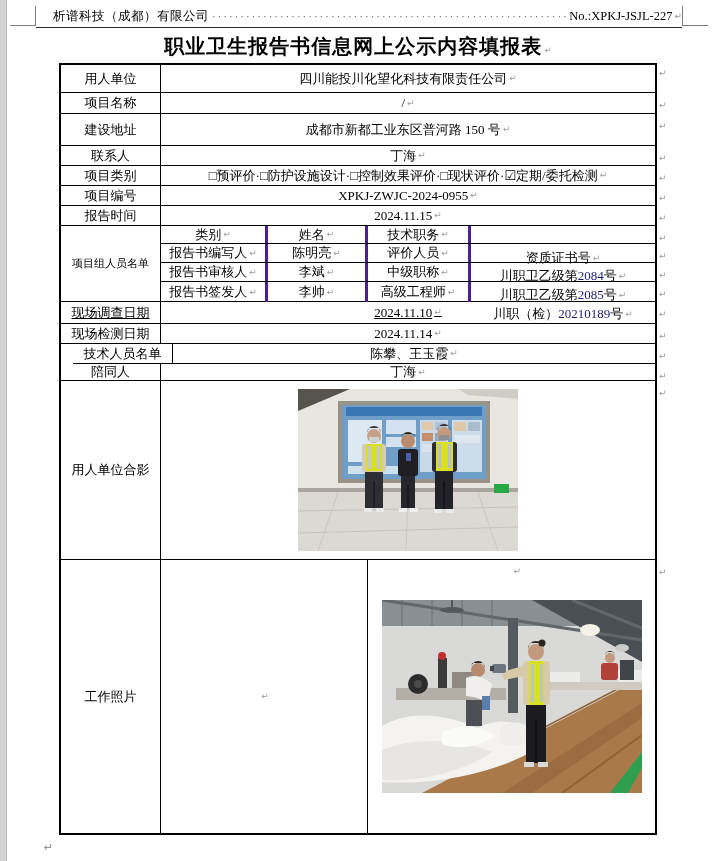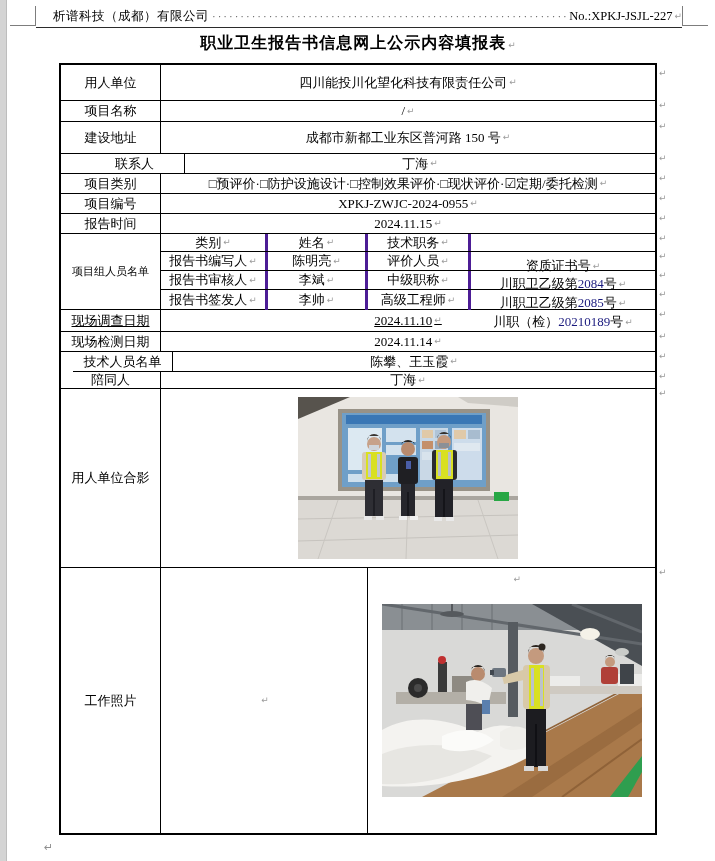--- a/index.html
+++ b/index.html
@@ -18,21 +18,21 @@
   .hdr {
     position:absolute; left:36px; top:5px; width:646px; height:23px;
     border-bottom:1.5px solid #2b2b2b; display:flex; align-items:center;
     font-size:12.5px; white-space:nowrap;
   }
   .hdr .company { margin-left:17px; letter-spacing:0.5px; }
   .hdr .leader { flex:1; overflow:hidden; color:#5a5a5a; font-size:11px; letter-spacing:2px; margin:0 3px; }
   .hdr .docno { font-size:12.5px; }
   .pmark { color:#9b9b9b; font-size:9px; font-family:"DejaVu Sans",sans-serif; margin-left:2px; line-height:1; }
   .title-wrap { position:absolute; left:60px; top:33px; width:596px; text-align:center; }
-  .title { display:inline; font-size:16px; font-weight:bold; letter-spacing:1px; font-family:Liberation Serif, serif; }
+  .title { display:inline; font-size:20px; font-weight:bold; letter-spacing:1px; font-family:Liberation Serif, serif; }
 
   
   .ftable {
     position:absolute; left:59px; top:63px; width:598px; height:772px;
     border:2px solid #000; display:flex; flex-direction:column;
     font-size:13px;
   }
   .row { display:flex; border-bottom:1px solid #000; flex:none; }
   .row.last { border-bottom:none; flex:1; }
   .cell { display:flex; align-items:center; justify-content:center; text-align:center; }
@@ -69,21 +69,21 @@
     <span class="docno">No.:XPKJ-JSJL-227</span>
     <span class="pmark">↵</span>
   </div>
 
   <div class="title-wrap">
     <h1 class="title">职业卫生报告书信息网上公示内容填报表</h1><span class="pmark">↵</span>
   </div>
 
   <div class="ftable">
 
-    <div class="row" style="height:36px;">
+    <div class="row" style="height:28px;">
       <div class="cell lbl">用人单位</div>
       <div class="cell val">
           <span>四川能投川化望化科技有限责任公司</span>
           <span class="pmark">↵</span>
         </div>
     </div>
 
     <div class="row" style="height:21px;">
       <div class="cell lbl">项目名称</div>
       <div class="cell val">
@@ -93,21 +93,21 @@
     </div>
 
     <div class="row" style="height:32px;">
       <div class="cell lbl">建设地址</div>
       <div class="cell val">
           <span>成都市新都工业东区普河路 150 号</span>
           <span class="pmark">↵</span>
         </div>
     </div>
 
-    <div class="row" style="height:20px;padding-left:24px;">
+    <div class="row" style="height:20px;">
       <div class="cell lbl">联系人</div>
       <div class="cell val">
           <span>丁海</span>
           <span class="pmark">↵</span>
         </div>
     </div>
 
     <div class="row" style="height:20px;">
       <div class="cell lbl">项目类别</div>
       <div class="cell val">

